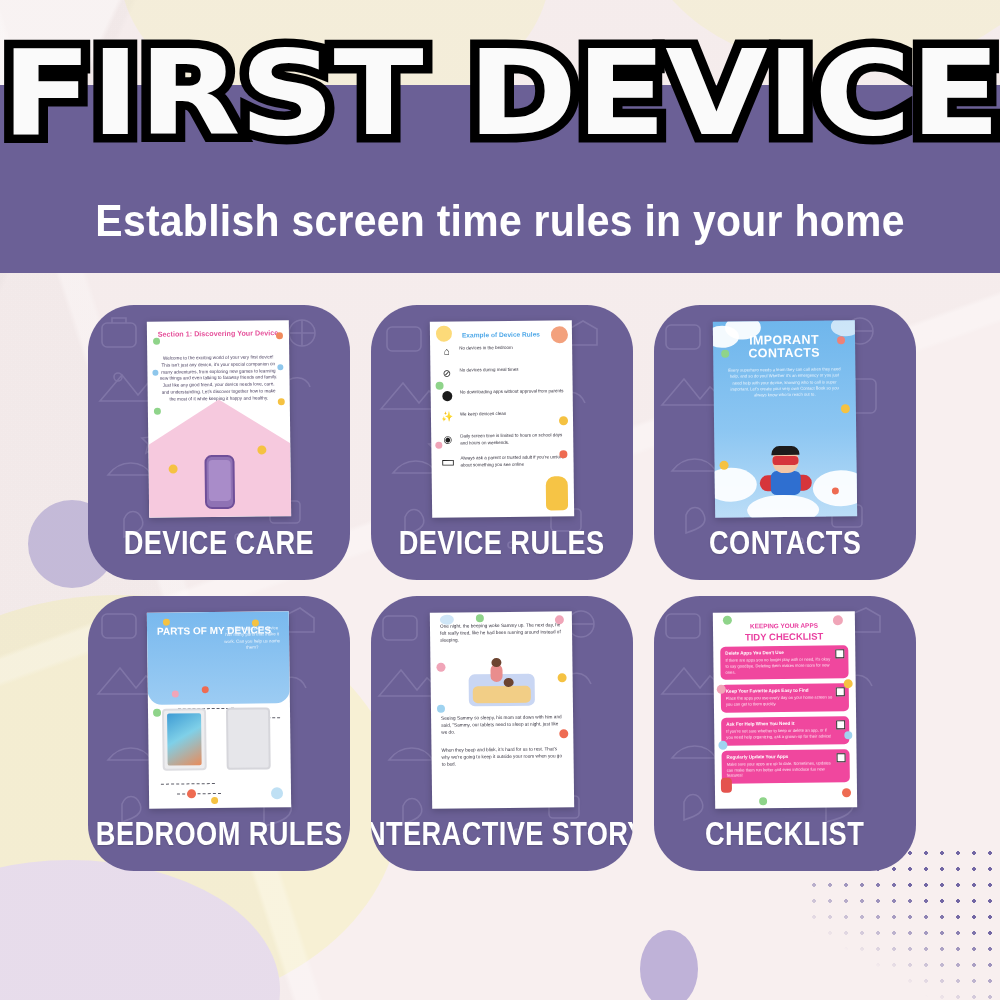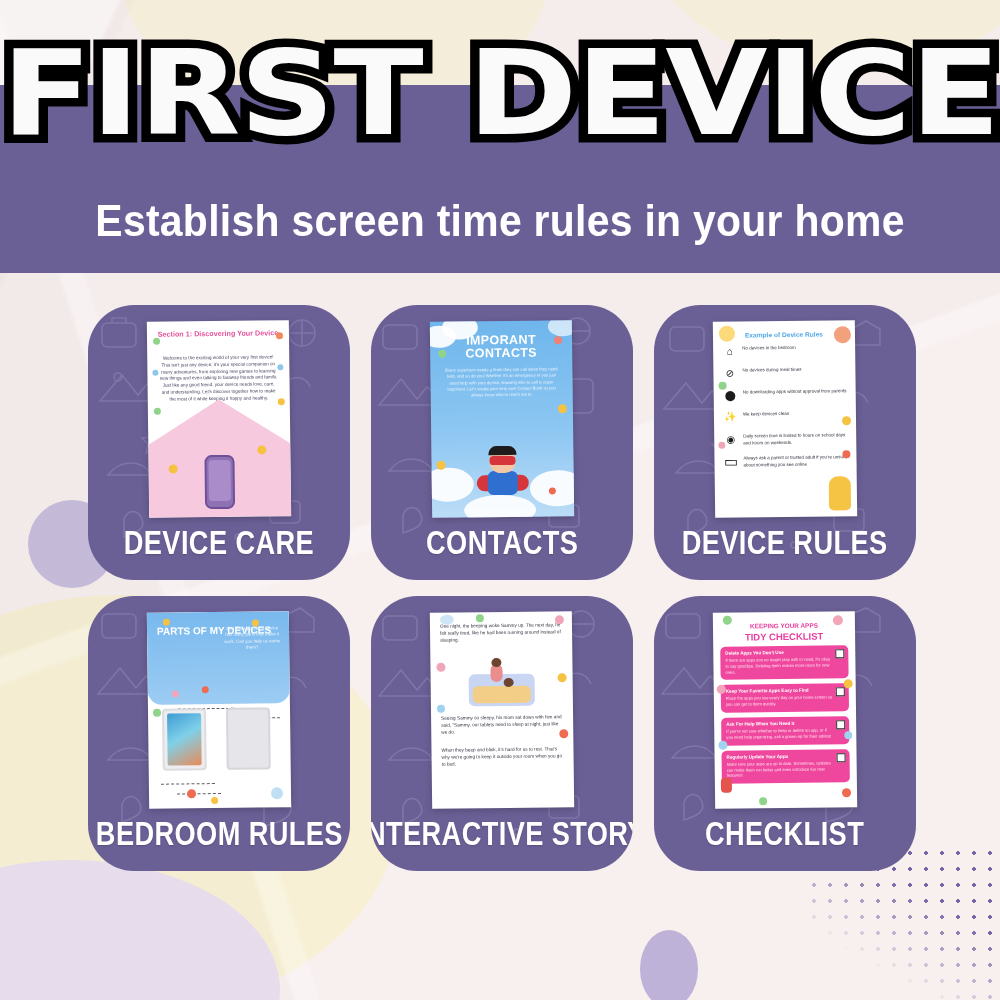--- a/index.html
+++ b/index.html
@@ -375,60 +375,20 @@
       <div class="dot" style="right:6px;top:44px;width:6px;height:6px;background:#8EC7EC;"></div>
       <div class="dot" style="left:6px;top:86px;width:7px;height:7px;background:#8FD48A;"></div>
       <div class="dot" style="right:5px;top:78px;width:7px;height:7px;background:#F5C242;"></div>
       <div class="dot" style="right:24px;bottom:62px;width:9px;height:9px;background:#F5C242;"></div>
       <div class="dot" style="left:20px;bottom:44px;width:9px;height:9px;background:#F5C242;"></div>
       <div class="phone">
           <div class="phone-inner"></div>
         </div>
     </div>
     <div class="tile-label">DEVICE CARE</div>
-  </div>
-
-  <div class="tile">
-    <svg class="tile-doodles" viewBox="0 0 262 275">
-      <g fill="none" stroke="#C9BFE4" stroke-width="1.6">
-        <rect x="12" y="20" width="34" height="24" rx="5"></rect>
-        <circle cx="206" cy="26" r="13"></circle>
-          <path d="M193 26h26"></path>
-        <path d="M8 100l22-26 16 20 10-12 20 18z"></path>
-        <rect x="196" y="74" width="26" height="34" rx="5"></rect>
-        <path d="M18 166c12-16 34-16 44 0z"></path>
-          <circle cx="188" cy="156" r="12"></circle>
-        <rect x="178" y="200" width="30" height="22" rx="4"></rect>
-        <path d="M32 210c4-10 14-10 18 0s-6 14-18 18z"></path>
-        <circle cx="114" cy="52" r="3"></circle>
-          <circle cx="92" cy="146" r="3"></circle>
-          <circle cx="146" cy="236" r="3"></circle>
-      </g>
-    </svg>
-    <div class="poster p3">
-      <div class="cloud" style="left:-8px;top:4px;width:34px;height:22px;"></div>
-      <div class="cloud" style="left:12px;top:-6px;width:36px;height:24px;"></div>
-      <div class="cloud" style="right:-6px;top:-4px;width:30px;height:20px;opacity:.7"></div>
-      <div class="p3-title">IMPORANT CONTACTS</div>
-      <div class="p3-body">Every superhero needs a team they can call when they need help, and so do you! Whether it's an emergency or you just need help with your device, knowing who to call is super important. Let's create your very own Contact Book so you always know who to reach out to.</div>
-      <div class="cloud" style="left:-10px;bottom:16px;width:52px;height:34px;"></div>
-      <div class="cloud" style="right:-12px;bottom:10px;width:56px;height:36px;"></div>
-      <div class="cloud" style="left:32px;bottom:-8px;width:72px;height:30px;"></div>
-      <div class="hero-cape"></div>
-      <div class="hero-body"></div>
-      <div class="hero-head"></div>
-      <div class="hero-mask"></div>
-      <div class="hero-hair"></div>
-      <div class="dot" style="left:8px;top:28px;width:8px;height:8px;background:#8FD48A;"></div>
-      <div class="dot" style="right:10px;top:16px;width:8px;height:8px;background:#EE8278;"></div>
-      <div class="dot" style="right:6px;top:84px;width:9px;height:9px;background:#F5C242;"></div>
-      <div class="dot" style="left:5px;bottom:48px;width:9px;height:9px;background:#F5C242;"></div>
-      <div class="dot" style="right:18px;bottom:22px;width:7px;height:7px;background:#EE6B52;"></div>
-    </div>
-    <div class="tile-label">CONTACTS</div>
   </div>
 
   <div class="tile">
     <svg class="tile-doodles" viewBox="0 0 262 275">
       <g fill="none" stroke="#C9BFE4" stroke-width="1.6">
         <rect x="16" y="22" width="34" height="24" rx="5"></rect>
         <path d="M198 24l14-8 14 8v16h-28z"></path>
         <path d="M10 104l22-26 16 20 10-12 20 18z"></path>
         <path d="M186 96c6-12 22-12 28 2"></path>
           <circle cx="172" cy="62" r="3"></circle>
@@ -477,20 +437,60 @@
       <div class="dot" style="left:4px;top:120px;width:7px;height:7px;background:#F0A5B8;"></div>
       <div class="dot" style="right:5px;top:96px;width:9px;height:9px;background:#F5C242;"></div>
       <div class="dot" style="right:6px;top:130px;width:8px;height:8px;background:#EE6B52;"></div>
     </div>
     <div class="tile-label">DEVICE RULES</div>
   </div>
 
   <div class="tile">
     <svg class="tile-doodles" viewBox="0 0 262 275">
       <g fill="none" stroke="#C9BFE4" stroke-width="1.6">
+        <rect x="12" y="20" width="34" height="24" rx="5"></rect>
+        <circle cx="206" cy="26" r="13"></circle>
+          <path d="M193 26h26"></path>
+        <path d="M8 100l22-26 16 20 10-12 20 18z"></path>
+        <rect x="196" y="74" width="26" height="34" rx="5"></rect>
+        <path d="M18 166c12-16 34-16 44 0z"></path>
+          <circle cx="188" cy="156" r="12"></circle>
+        <rect x="178" y="200" width="30" height="22" rx="4"></rect>
+        <path d="M32 210c4-10 14-10 18 0s-6 14-18 18z"></path>
+        <circle cx="114" cy="52" r="3"></circle>
+          <circle cx="92" cy="146" r="3"></circle>
+          <circle cx="146" cy="236" r="3"></circle>
+      </g>
+    </svg>
+    <div class="poster p3">
+      <div class="cloud" style="left:-8px;top:4px;width:34px;height:22px;"></div>
+      <div class="cloud" style="left:12px;top:-6px;width:36px;height:24px;"></div>
+      <div class="cloud" style="right:-6px;top:-4px;width:30px;height:20px;opacity:.7"></div>
+      <div class="p3-title">IMPORANT CONTACTS</div>
+      <div class="p3-body">Every superhero needs a team they can call when they need help, and so do you! Whether it's an emergency or you just need help with your device, knowing who to call is super important. Let's create your very own Contact Book so you always know who to reach out to.</div>
+      <div class="cloud" style="left:-10px;bottom:16px;width:52px;height:34px;"></div>
+      <div class="cloud" style="right:-12px;bottom:10px;width:56px;height:36px;"></div>
+      <div class="cloud" style="left:32px;bottom:-8px;width:72px;height:30px;"></div>
+      <div class="hero-cape"></div>
+      <div class="hero-body"></div>
+      <div class="hero-head"></div>
+      <div class="hero-mask"></div>
+      <div class="hero-hair"></div>
+      <div class="dot" style="left:8px;top:28px;width:8px;height:8px;background:#8FD48A;"></div>
+      <div class="dot" style="right:10px;top:16px;width:8px;height:8px;background:#EE8278;"></div>
+      <div class="dot" style="right:6px;top:84px;width:9px;height:9px;background:#F5C242;"></div>
+      <div class="dot" style="left:5px;bottom:48px;width:9px;height:9px;background:#F5C242;"></div>
+      <div class="dot" style="right:18px;bottom:22px;width:7px;height:7px;background:#EE6B52;"></div>
+    </div>
+    <div class="tile-label">CONTACTS</div>
+  </div>
+
+  <div class="tile">
+    <svg class="tile-doodles" viewBox="0 0 262 275">
+      <g fill="none" stroke="#C9BFE4" stroke-width="1.6">
         <rect x="14" y="18" width="34" height="24" rx="5"></rect>
         <path d="M196 20l16-8 14 10v14h-30z"></path>
         <path d="M10 98l22-26 16 20 10-12 20 18z"></path>
         <path d="M190 90c6-12 22-12 28 2"></path>
         <path d="M20 164c12-16 34-16 44 0z"></path>
           <circle cx="186" cy="158" r="12"></circle>
         <path d="M176 206c6-14 20-14 26 0s-8 20-26 24z"></path>
         <path d="M34 208c4-10 14-10 18 0s-6 14-18 18z"></path>
         <circle cx="116" cy="50" r="3"></circle>
           <circle cx="94" cy="148" r="3"></circle>

